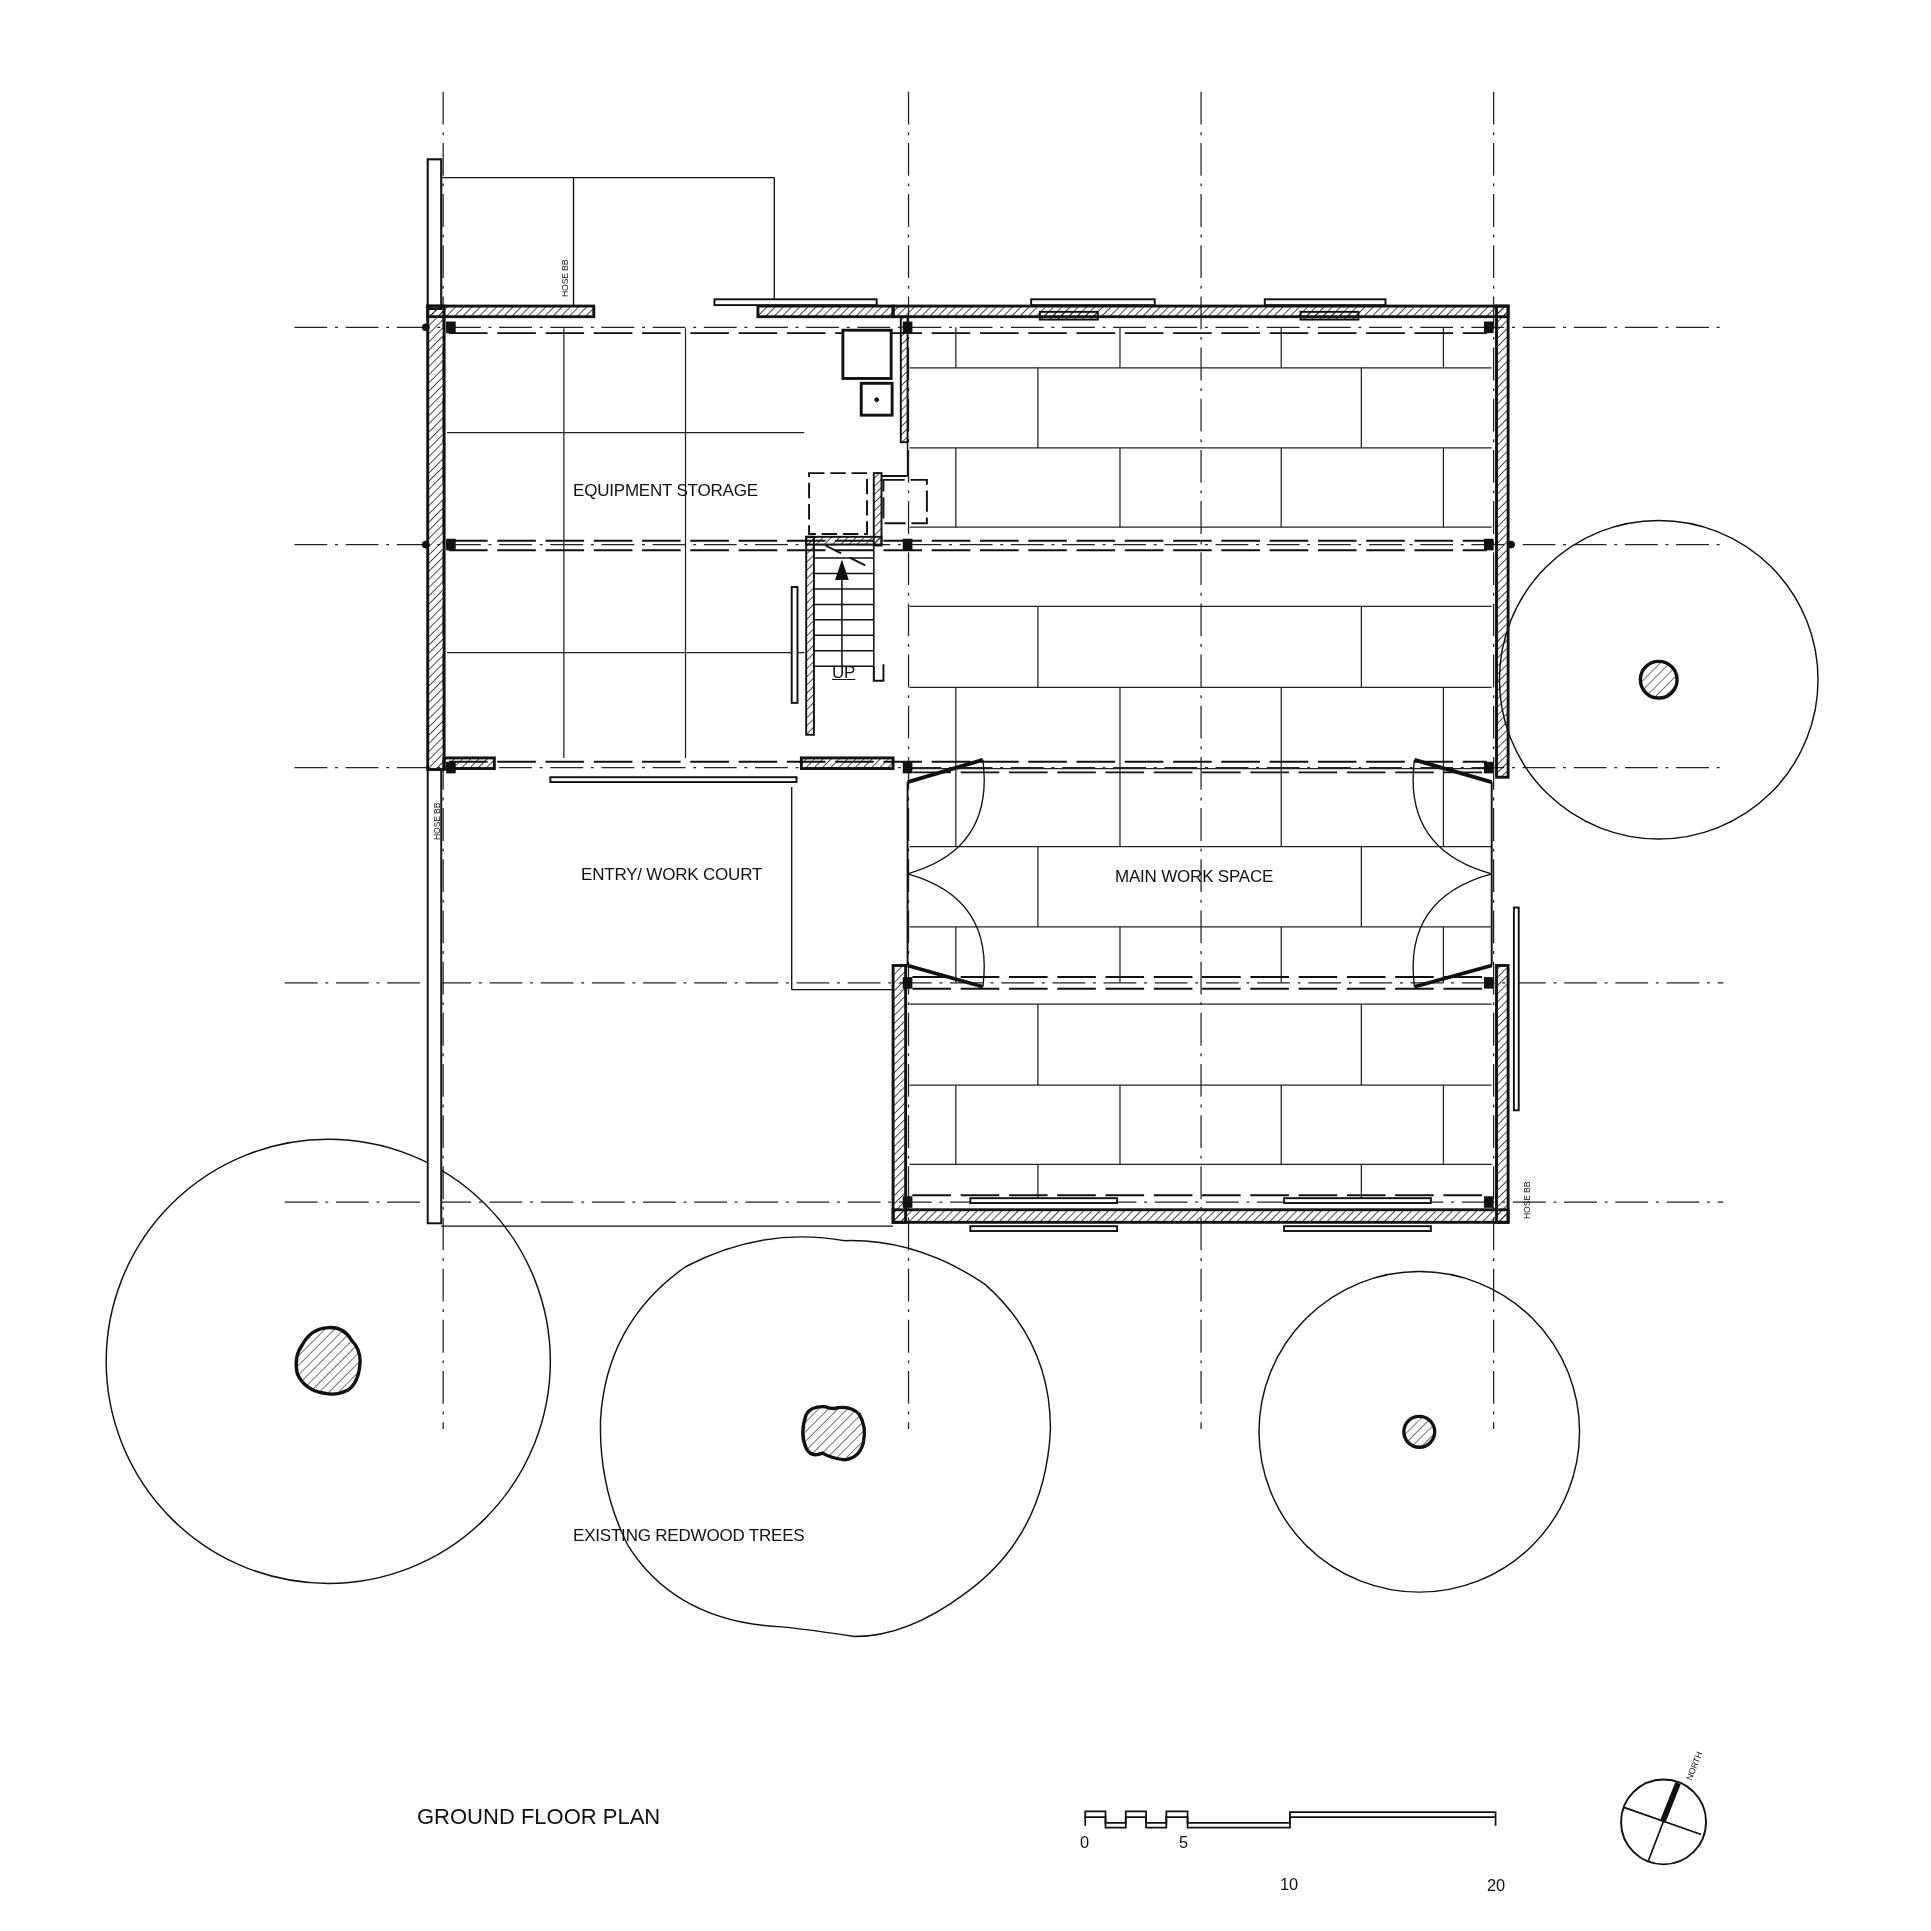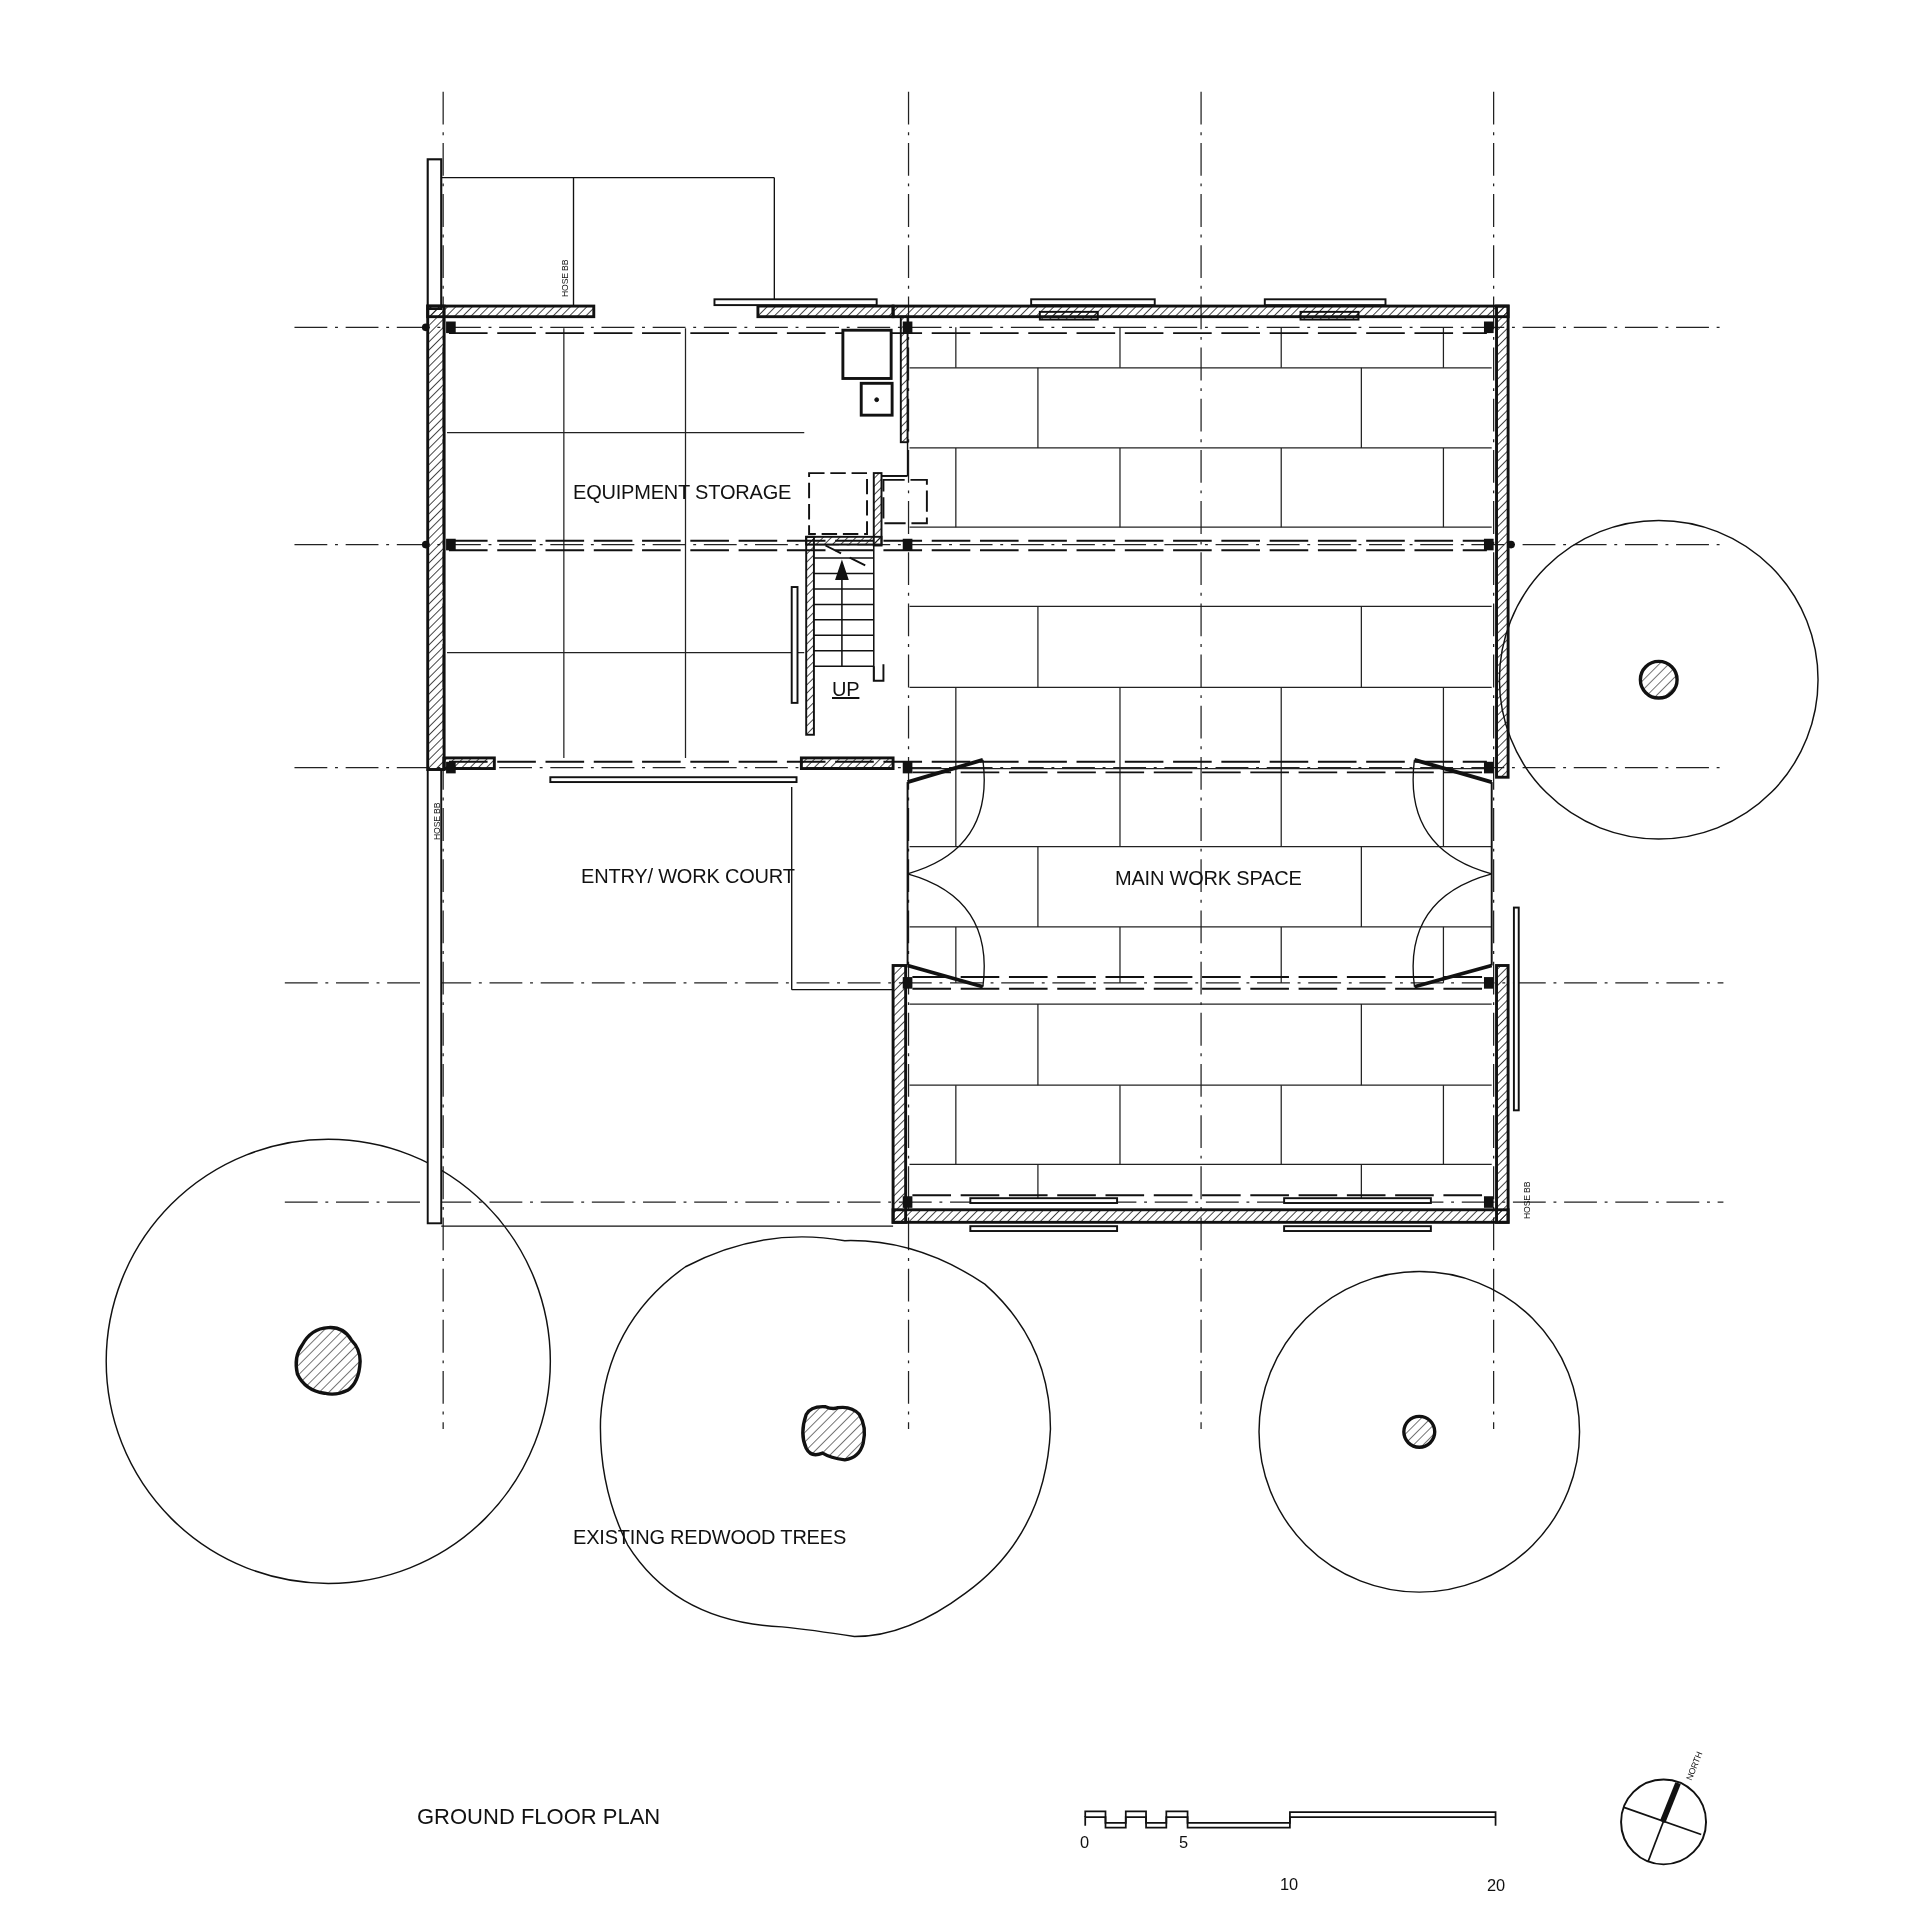--- a/index.html
+++ b/index.html
@@ -1,19 +1,19 @@
 <!DOCTYPE html>
 <html><head>
 <meta charset="utf-8">
 <style>
   html, body { margin: 0; padding: 0; background: #ffffff; }
   body { width: 1931px; height: 1931px; position: relative; overflow: hidden; font-family: "Liberation Sans", sans-serif; }
   svg { position: absolute; left: 0; top: 0; }
   .label { position: absolute; color: #111; font-family: "Liberation Sans", sans-serif; white-space: nowrap; letter-spacing: -0.2px; }
-  .room-label { font-size: 20px; }
+  .room-label { font-size: 17px; }
   .title { font-size: 22px; letter-spacing: 0; text-align: right; }
   .tick { font-size: 16.4px; }
   .vert { font-size: 8.7px; transform-origin: 0 0; transform: rotate(-90deg); }
   .north { font-size: 8.7px; transform-origin: 0 0; transform: rotate(-68deg); }
 </style>
 </head>
 <body>
 
 <svg width="1931" height="1931" viewBox="0 0 2000 2000" xmlns="http://www.w3.org/2000/svg">
   <defs>
@@ -240,21 +240,21 @@
     <circle cx="1723" cy="1887" r="44" stroke-width="2"></circle>
     <line x1="1682" y1="1872" x2="1762" y2="1900" stroke-width="1.8"></line>
     <line x1="1707" y1="1928" x2="1738" y2="1847" stroke-width="1.8"></line>
     <line x1="1722" y1="1887" x2="1738" y2="1847" stroke-width="6"></line>
   </g>
 </svg>
 
 <div class="label room-label" style="left:573px; top:481px;">EQUIPMENT STORAGE</div>
 <div class="label room-label" style="left:573px; top:865px;margin-left:8px;">ENTRY/ WORK COURT</div>
 <div class="label room-label" style="left:1115px; top:867px;">MAIN WORK SPACE</div>
-<div class="label room-label" style="left:832px; top:678px;text-decoration:underline;">UP</div>
+<div class="label room-label" style="left:832px; top:663px;text-decoration:underline;">UP</div>
 <div class="label room-label" style="left:573px; top:1526px;">EXISTING REDWOOD TREES</div>
 
 <div class="label vert" style="left:560px; top:297px;">HOSE BB</div>
 <div class="label vert" style="left:432px; top:840px;">HOSE BB</div>
 <div class="label vert" style="left:1522px; top:1219px;">HOSE BB</div>
 
 <div class="label title" style="left:417px; top:1804px;">GROUND FLOOR PLAN</div>
 
 <div class="label tick" style="left:1080px; top:1833px;">0</div>
 <div class="label tick" style="left:1179px; top:1833px;">5</div>

